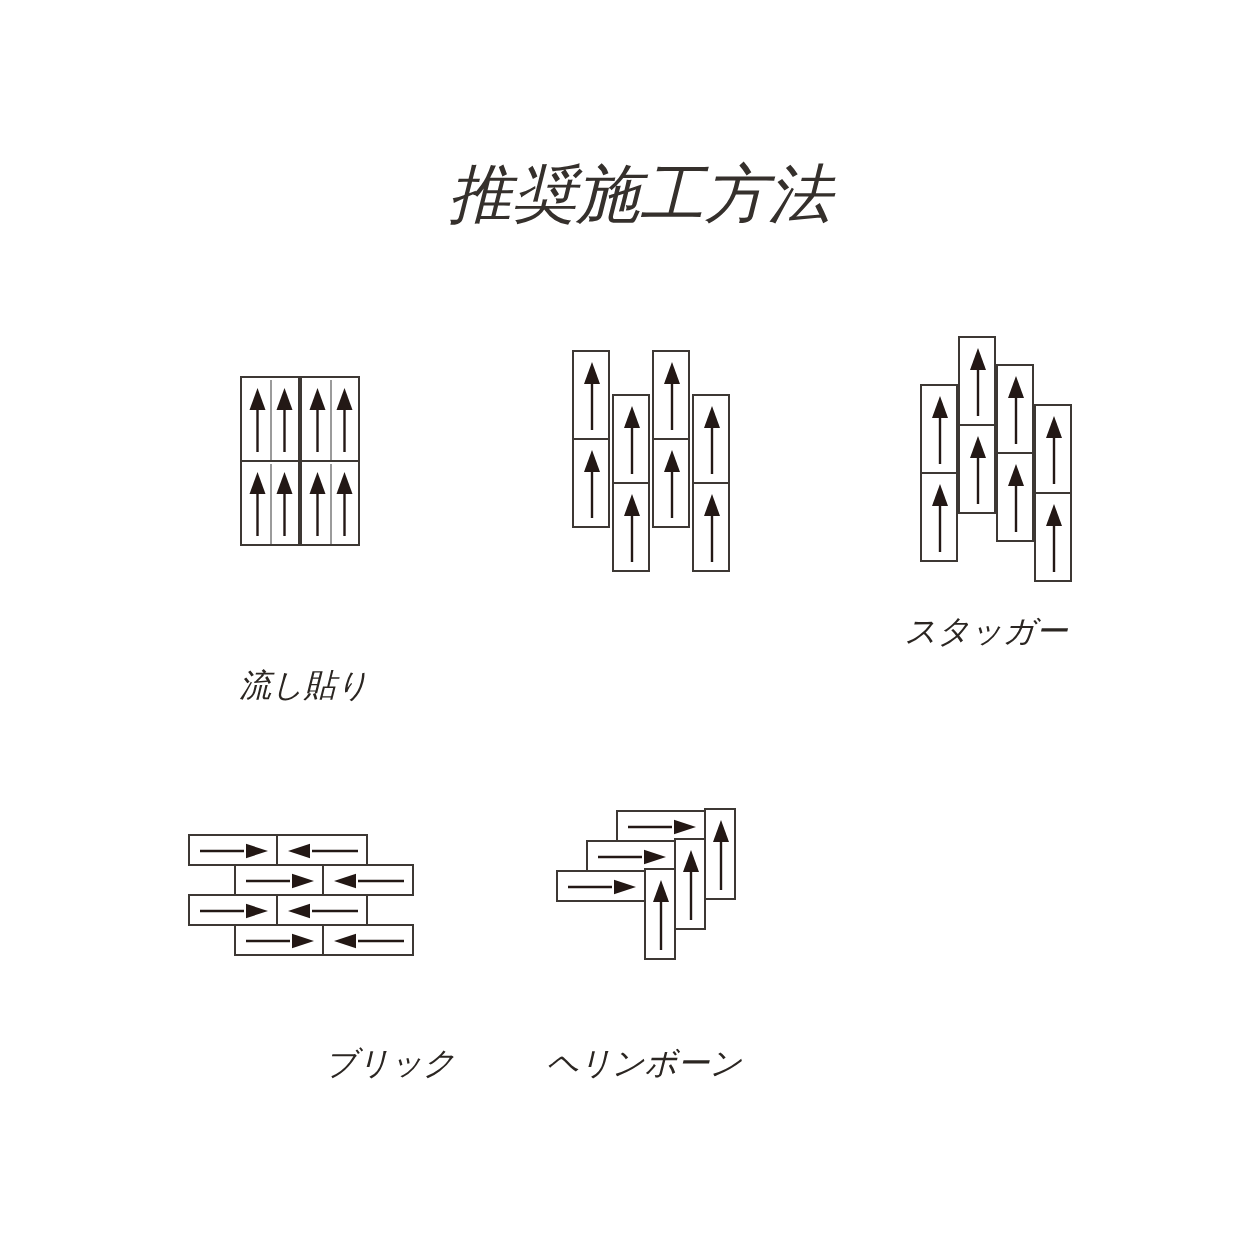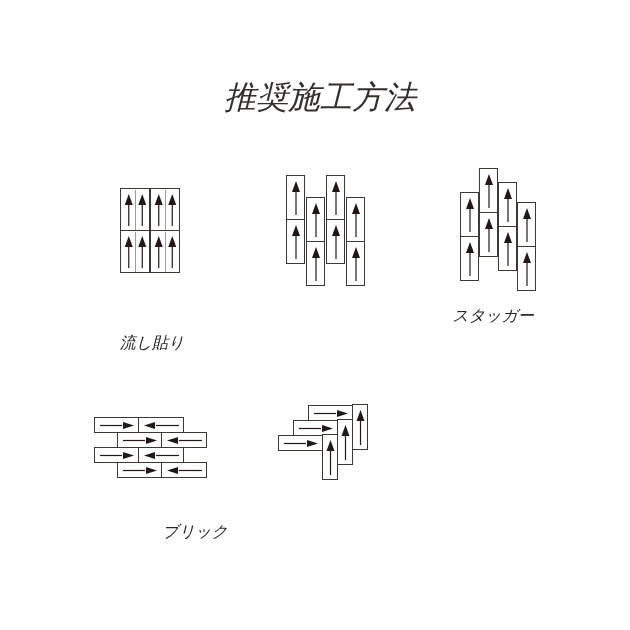--- a/index.html
+++ b/index.html
@@ -336,13 +336,14 @@
               <polygon points="6.5,4 2.5,15 10.5,15" fill="#231815"></polygon>
             </g>
           </svg>
         </div>
       </div>
     </div>
 
   <div class="plabel l0">流し貼り</div>
   <div class="plabel l2">スタッガー</div>
   <div class="plabel l3">ブリック</div>
+  <div class="plabel l4">ヘリンボーン</div>
 </div>
 
 </body></html>

